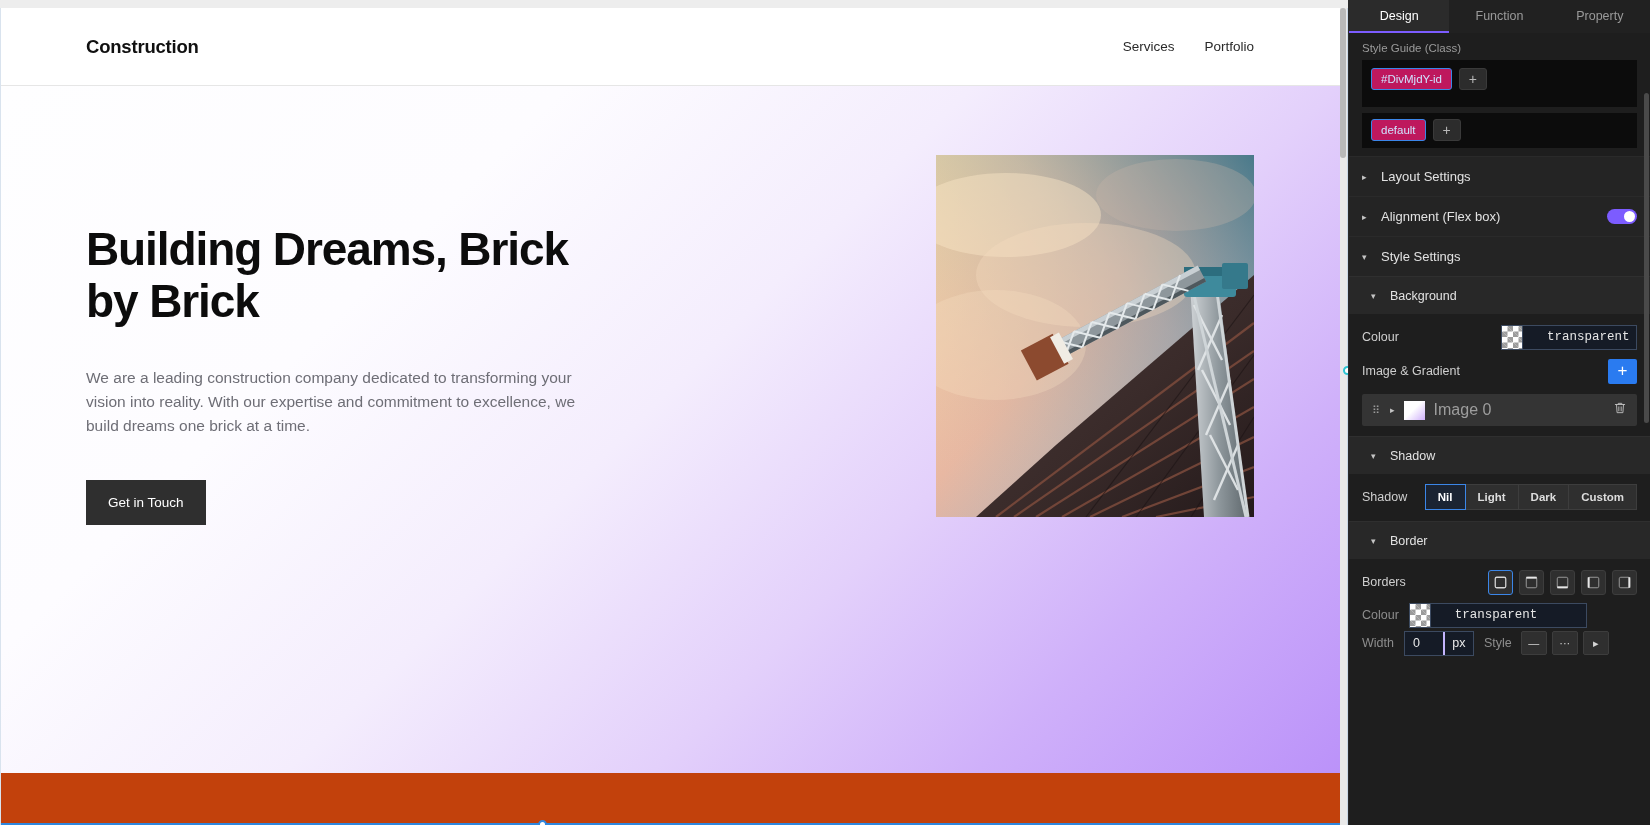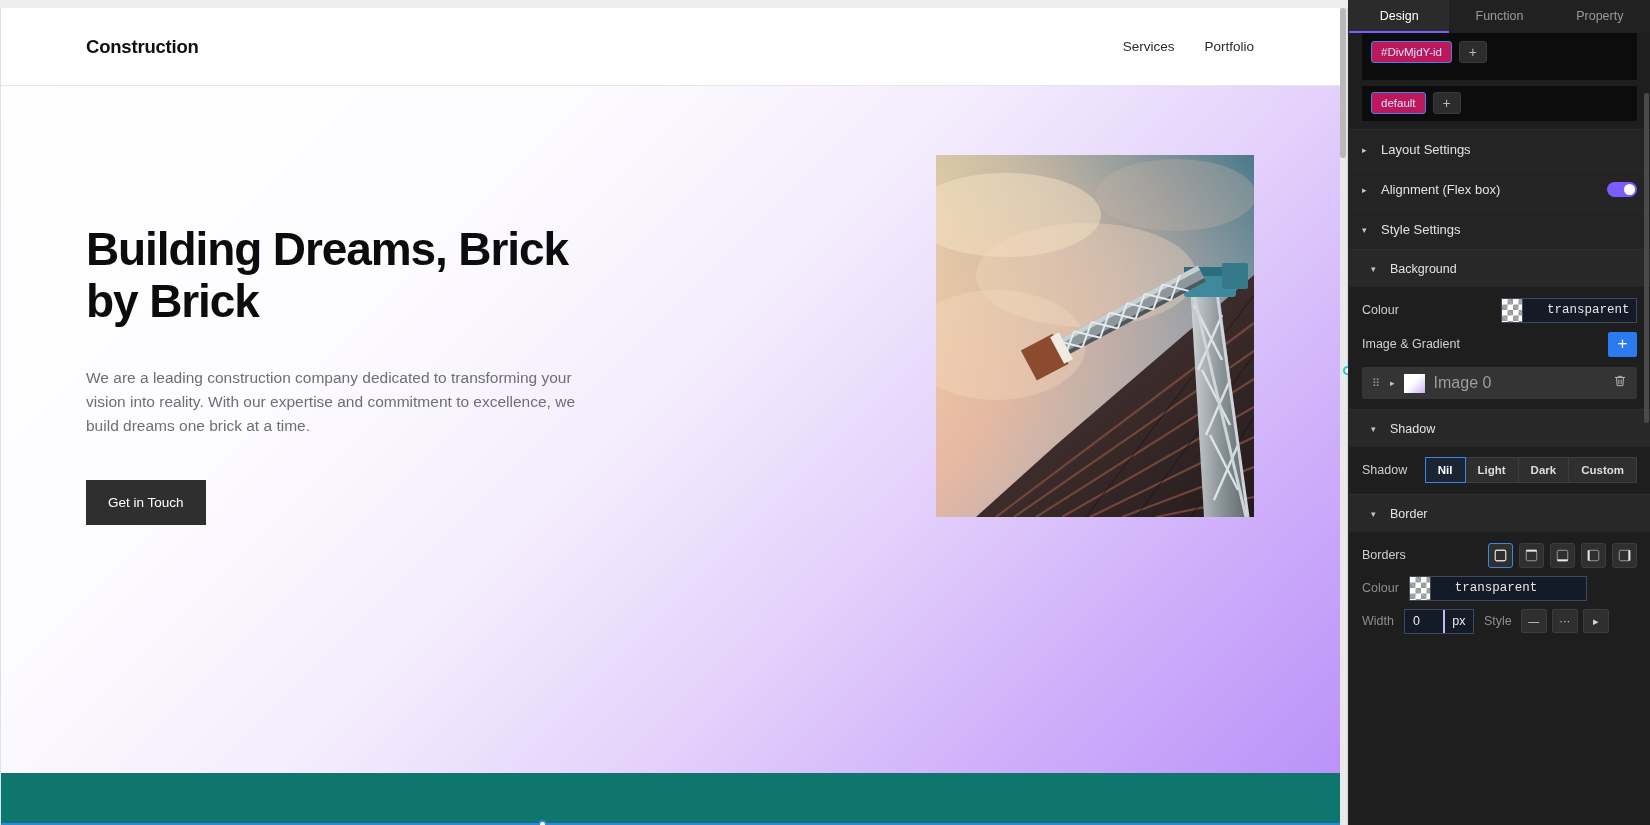--- a/index.html
+++ b/index.html
@@ -18,21 +18,21 @@
     background: #e9e9e9;
     overflow: hidden;
   }
   .canvas-topstrip {
     position: absolute; left: 0; top: 0; width: 1348px; height: 8px;
     background: #ededed;
   }
   .canvas-frame {
     position: absolute; left: 0; top: 8px;
     width: 1340px; height: 817px;
-    background: #0f766e;
+    background: #c2410c;
     overflow: hidden;
   }
 
   
   .site-header {
     position: relative;
     height: 78px;
     background: #ffffff;
     border-bottom: 1px solid #e6e6e6;
     display: flex; align-items: center;
@@ -436,20 +436,21 @@
 
 
     <div class="tabs">
       <div class="tab active">Design</div>
       <div class="tab">Function</div>
       <div class="tab">Property</div>
     </div>
 
     <div class="panel-body">
 
+      <div class="section-label">Style Guide (Class)</div>
 
       <div class="chip-box">
         <div class="chip-row">
           <div class="chip">#DivMjdY-id</div>
           <div class="chip-add">+</div>
         </div>
       </div>
 
       <div class="chip-box second">
         <div class="chip-row">
@@ -572,21 +573,21 @@
 
         <div class="field-line" style="margin-top:5px;">
           <span class="field-label dim">Colour</span>
           <span style="width:10px"></span>
           <span class="colour-input" style="width:178px">
             <span class="swatch"></span>
             <span class="colour-text">transparent</span>
           </span>
         </div>
 
-        <div class="field-line" style="margin-top:5px;">
+        <div class="field-line" style="">
           <span class="field-label dim">Width</span>
           <span style="width:10px"></span>
           <span class="num-input">
             <span class="num-val">0</span>
             <span class="num-unit">px</span>
           </span>
           <span style="width:10px"></span>
           <span class="field-label dim">Style</span>
           <span style="width:9px"></span>
           <span class="style-btns">

